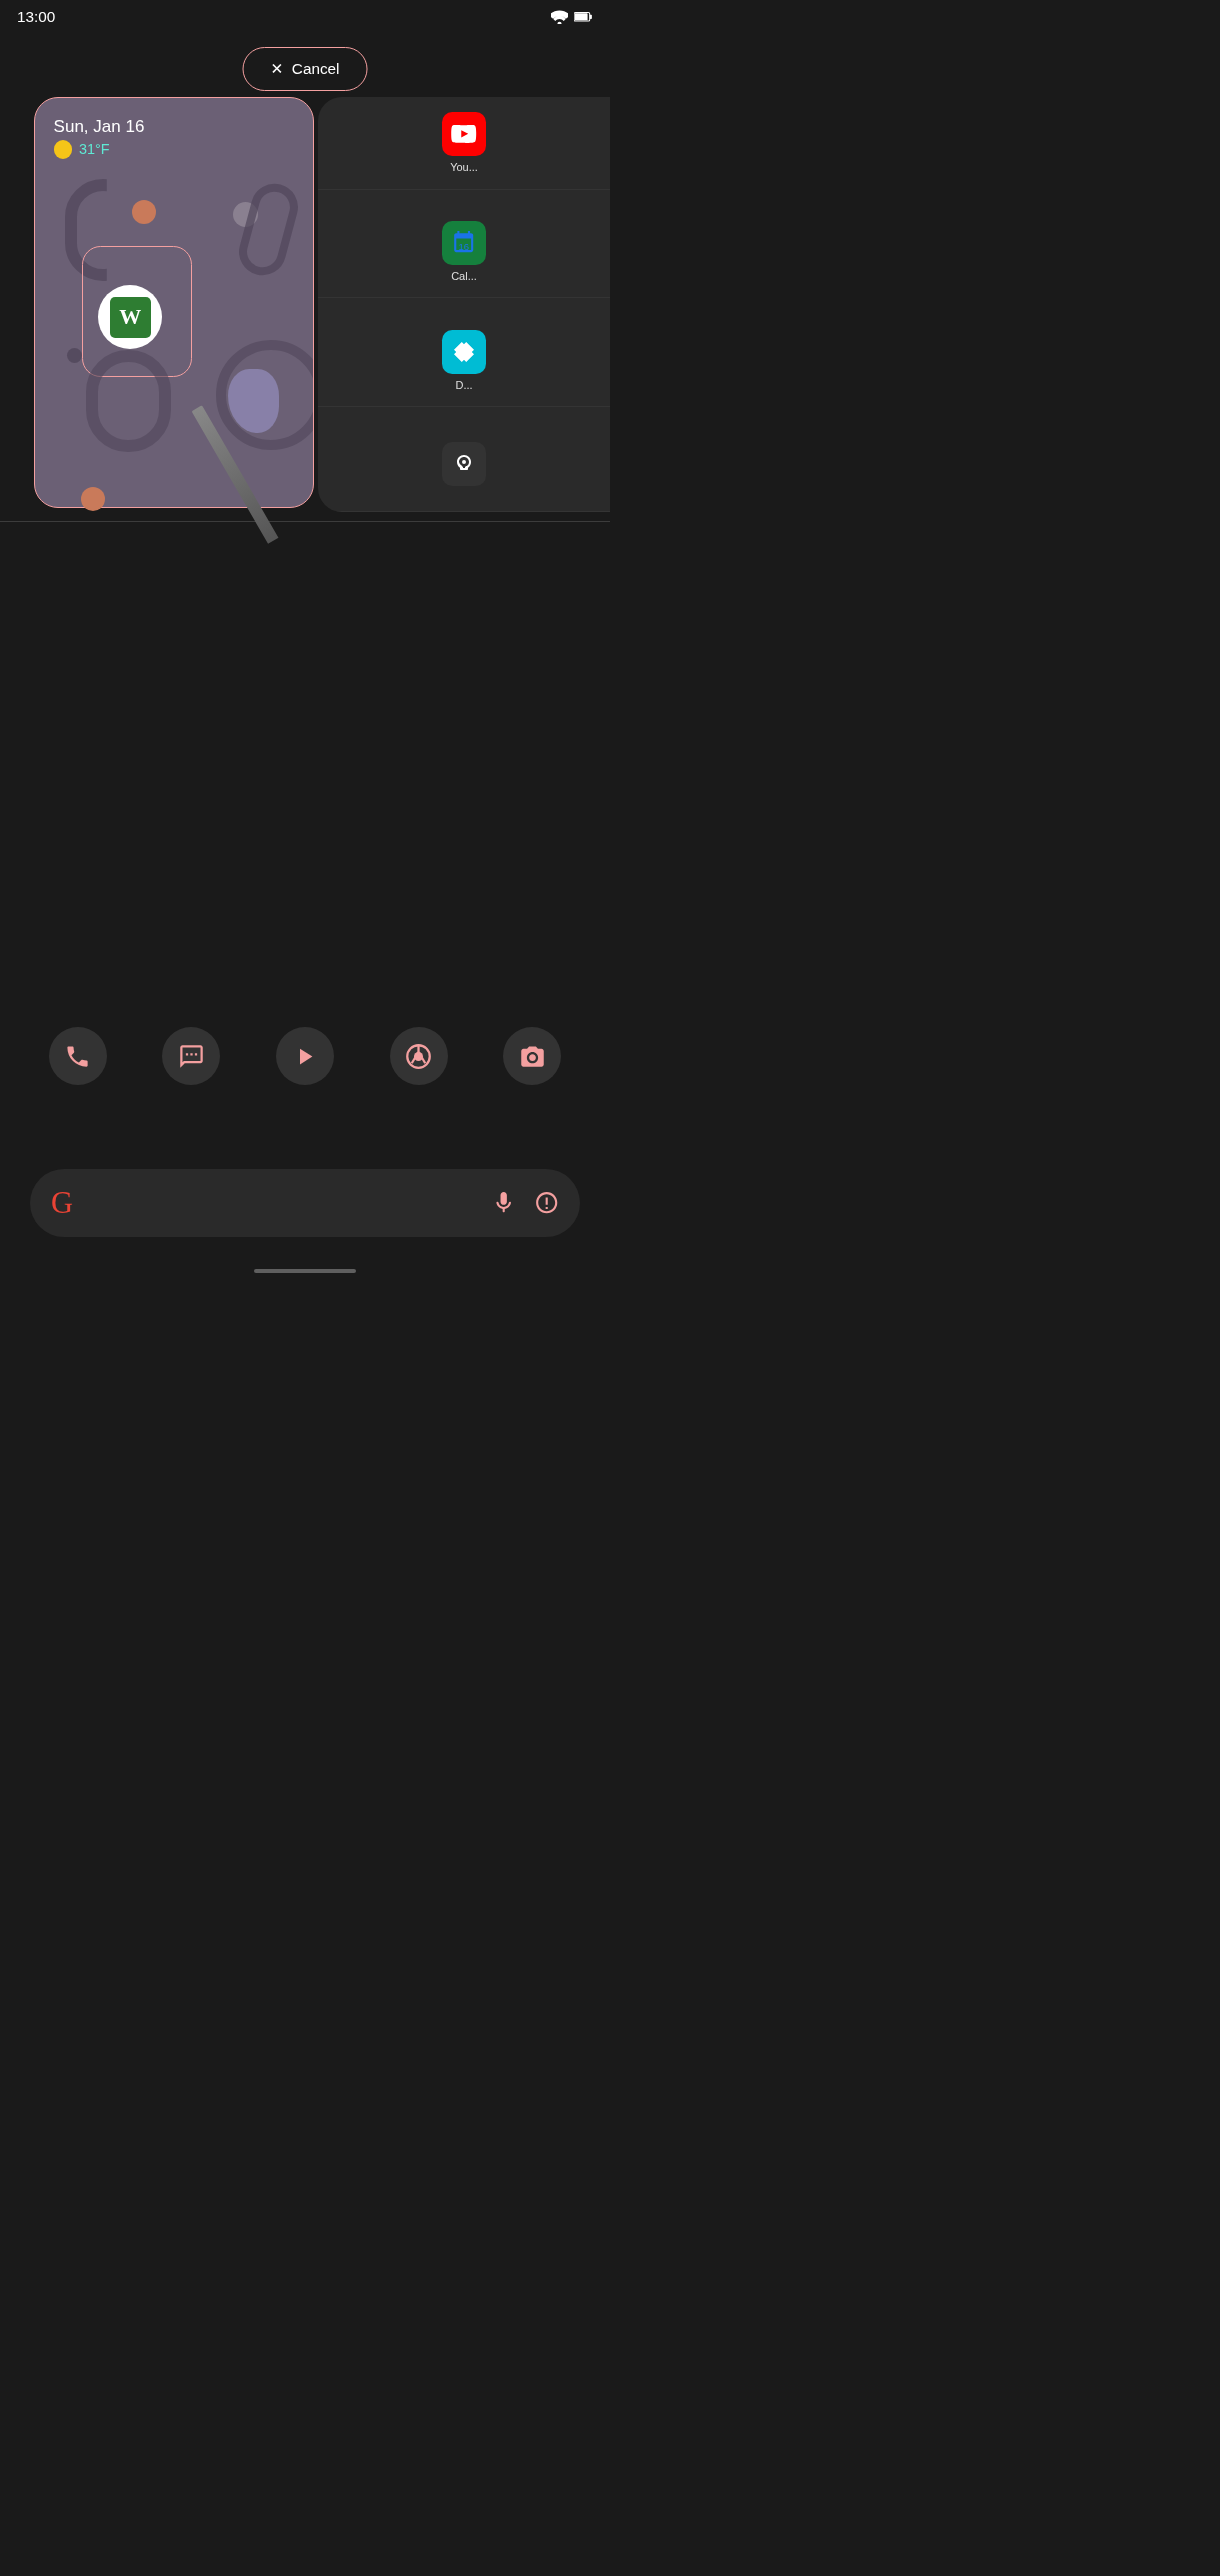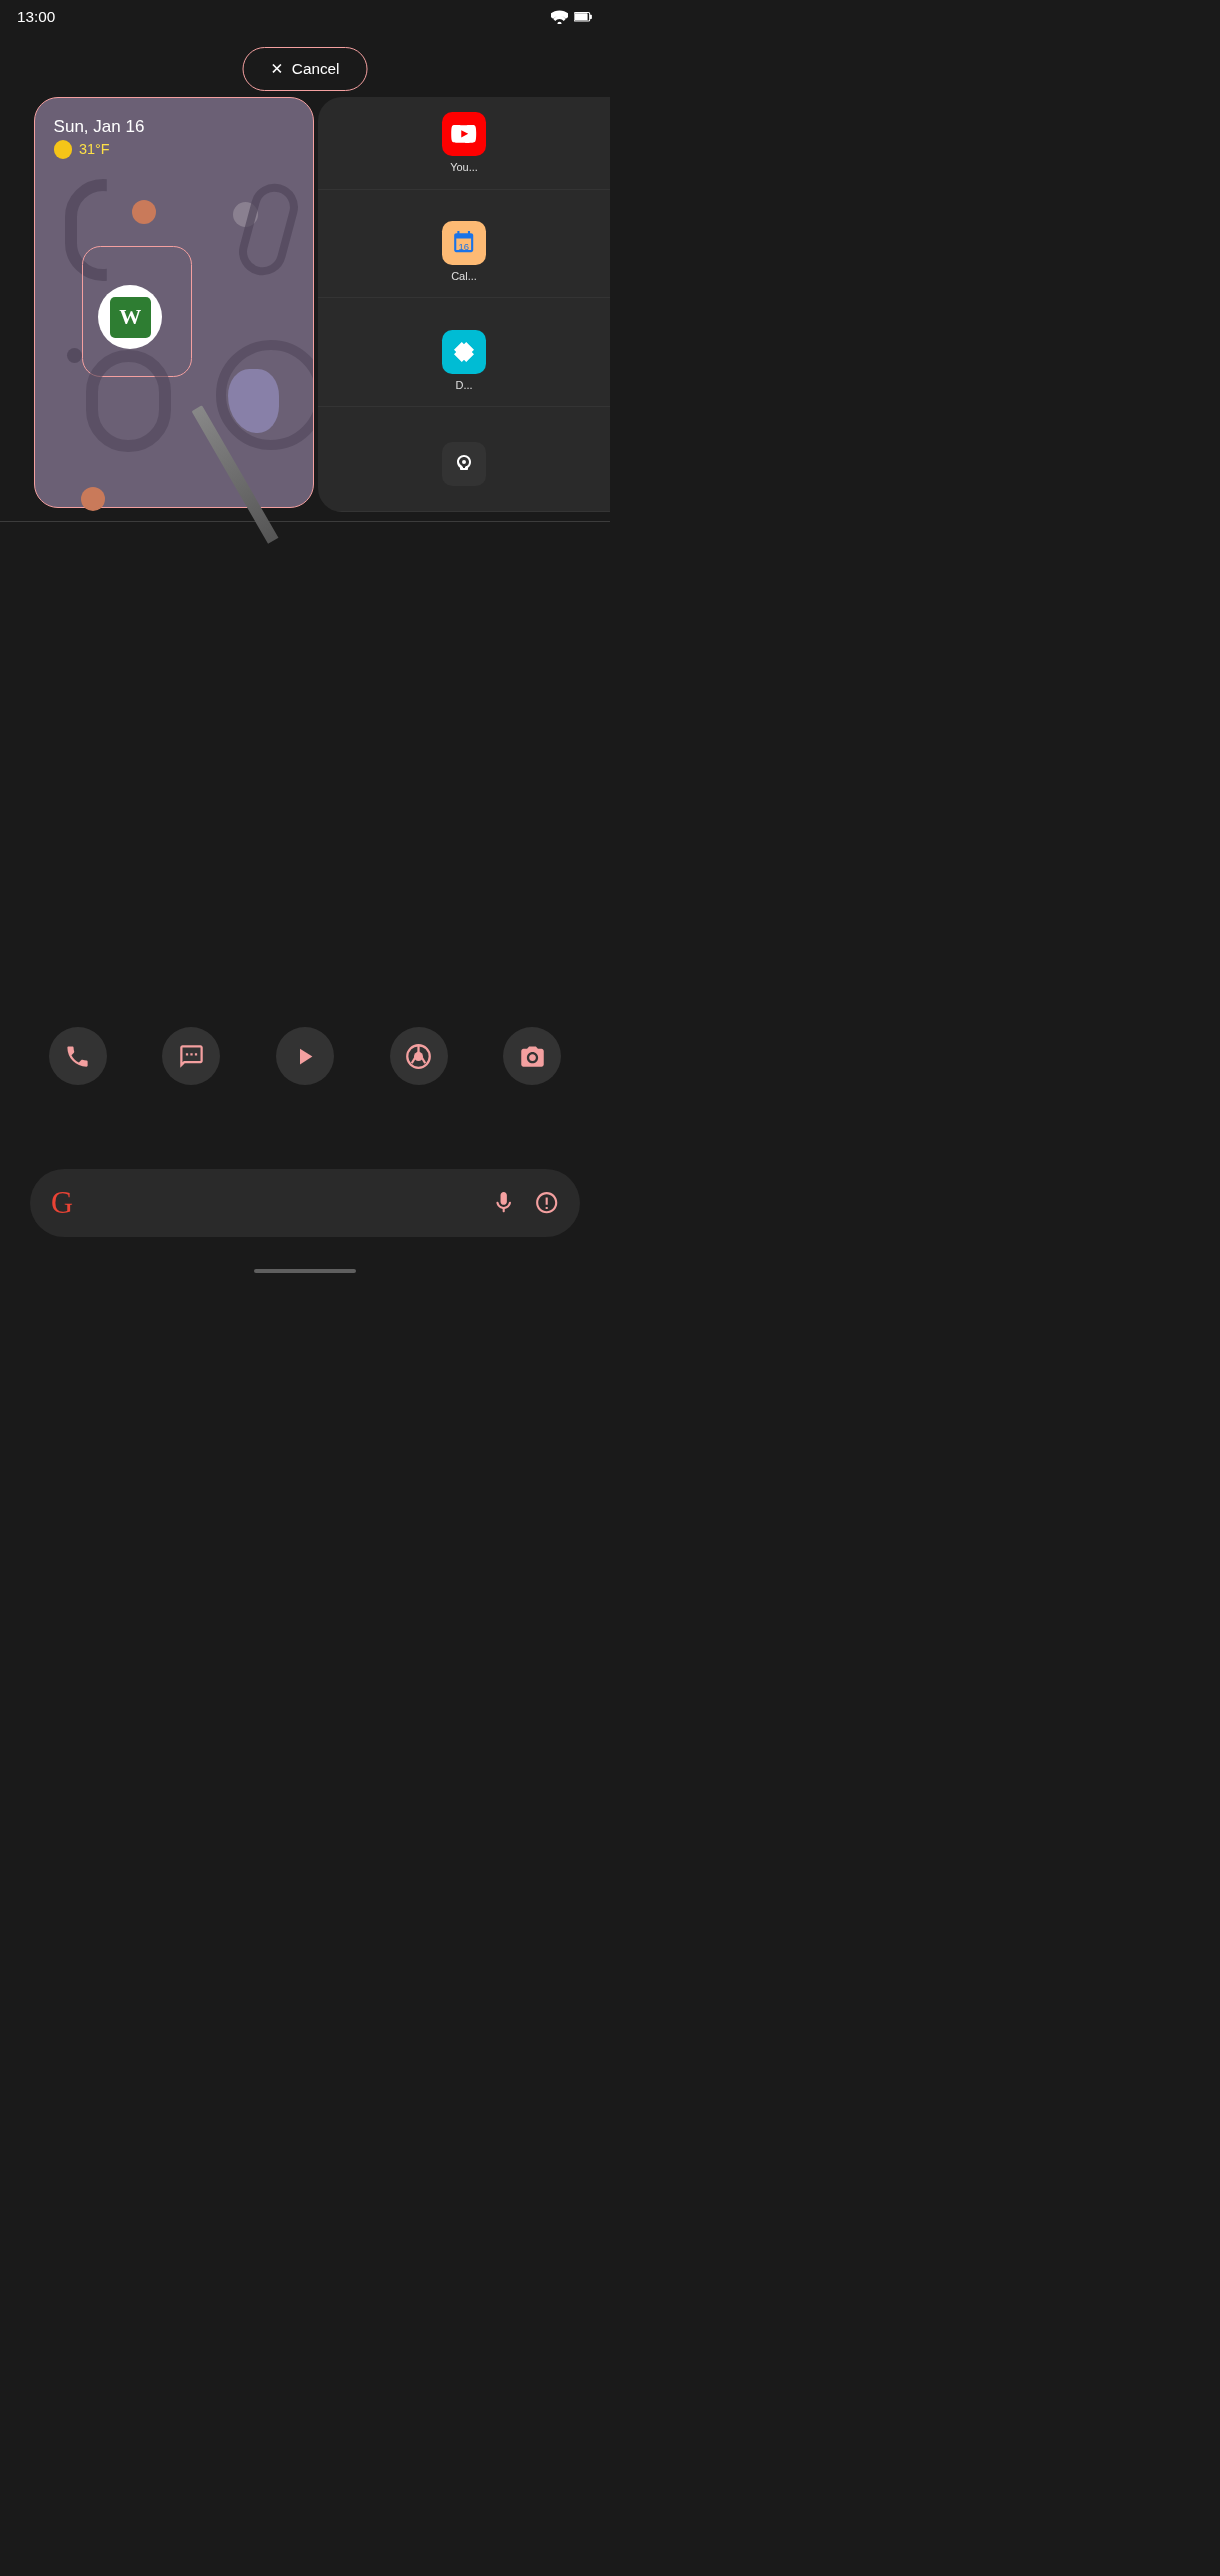--- a/index.html
+++ b/index.html
@@ -97,21 +97,21 @@
     }
 
     .weather-sun {
       width: 18.6px;
       height: 18.6px;
       background: #f5c518;
       border-radius: 50%;
     }
 
     .weather-temp {
-      color: #fde047;
+      color: #5eead4;
       font-size: 14.4px;
     }
 
     
     .shape-hook-left {
       position: absolute;
       top: 81px;
       left: 30px;
       width: 76px;
       height: 102px;
@@ -269,21 +269,21 @@
       align-items: center;
       justify-content: center;
       overflow: hidden;
     }
 
     .app-icon-yt {
       background: #ff0000;
     }
 
     .app-icon-cal {
-      background: #fdba74;
+      background: #15803d;
     }
 
     .app-icon-contacts {
       background: #1a73e8;
     }
 
     .app-icon-dart {
       background: #00bcd4;
     }
 

